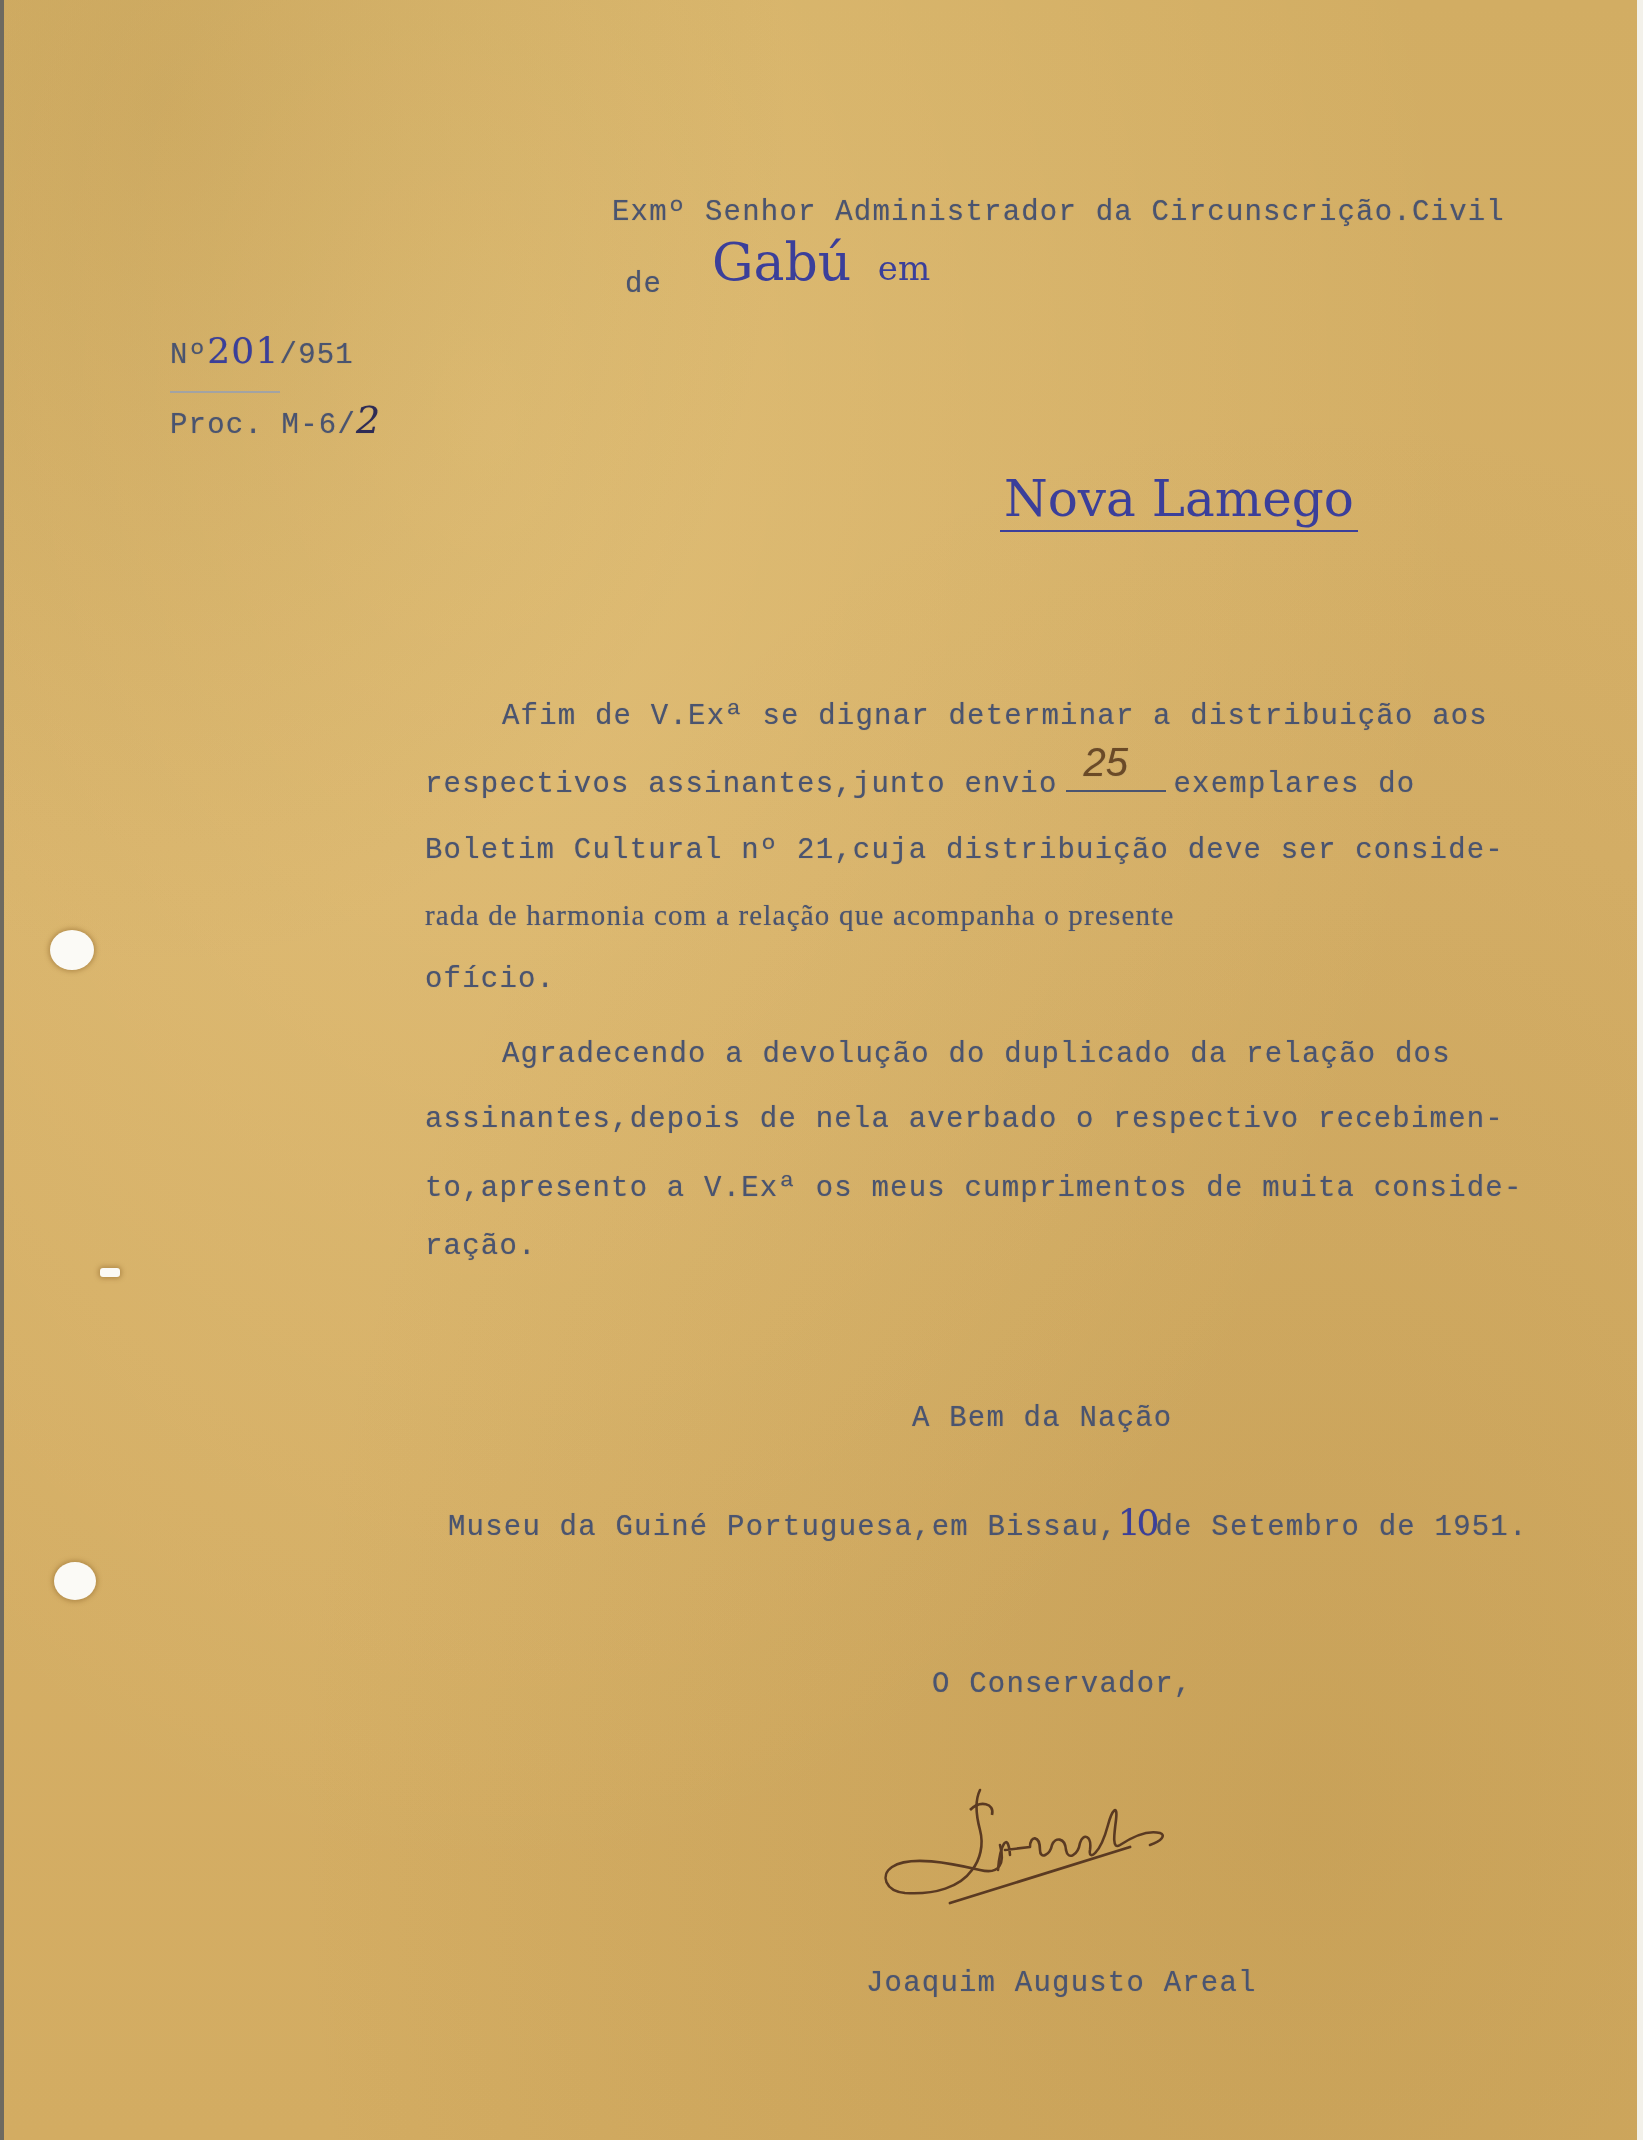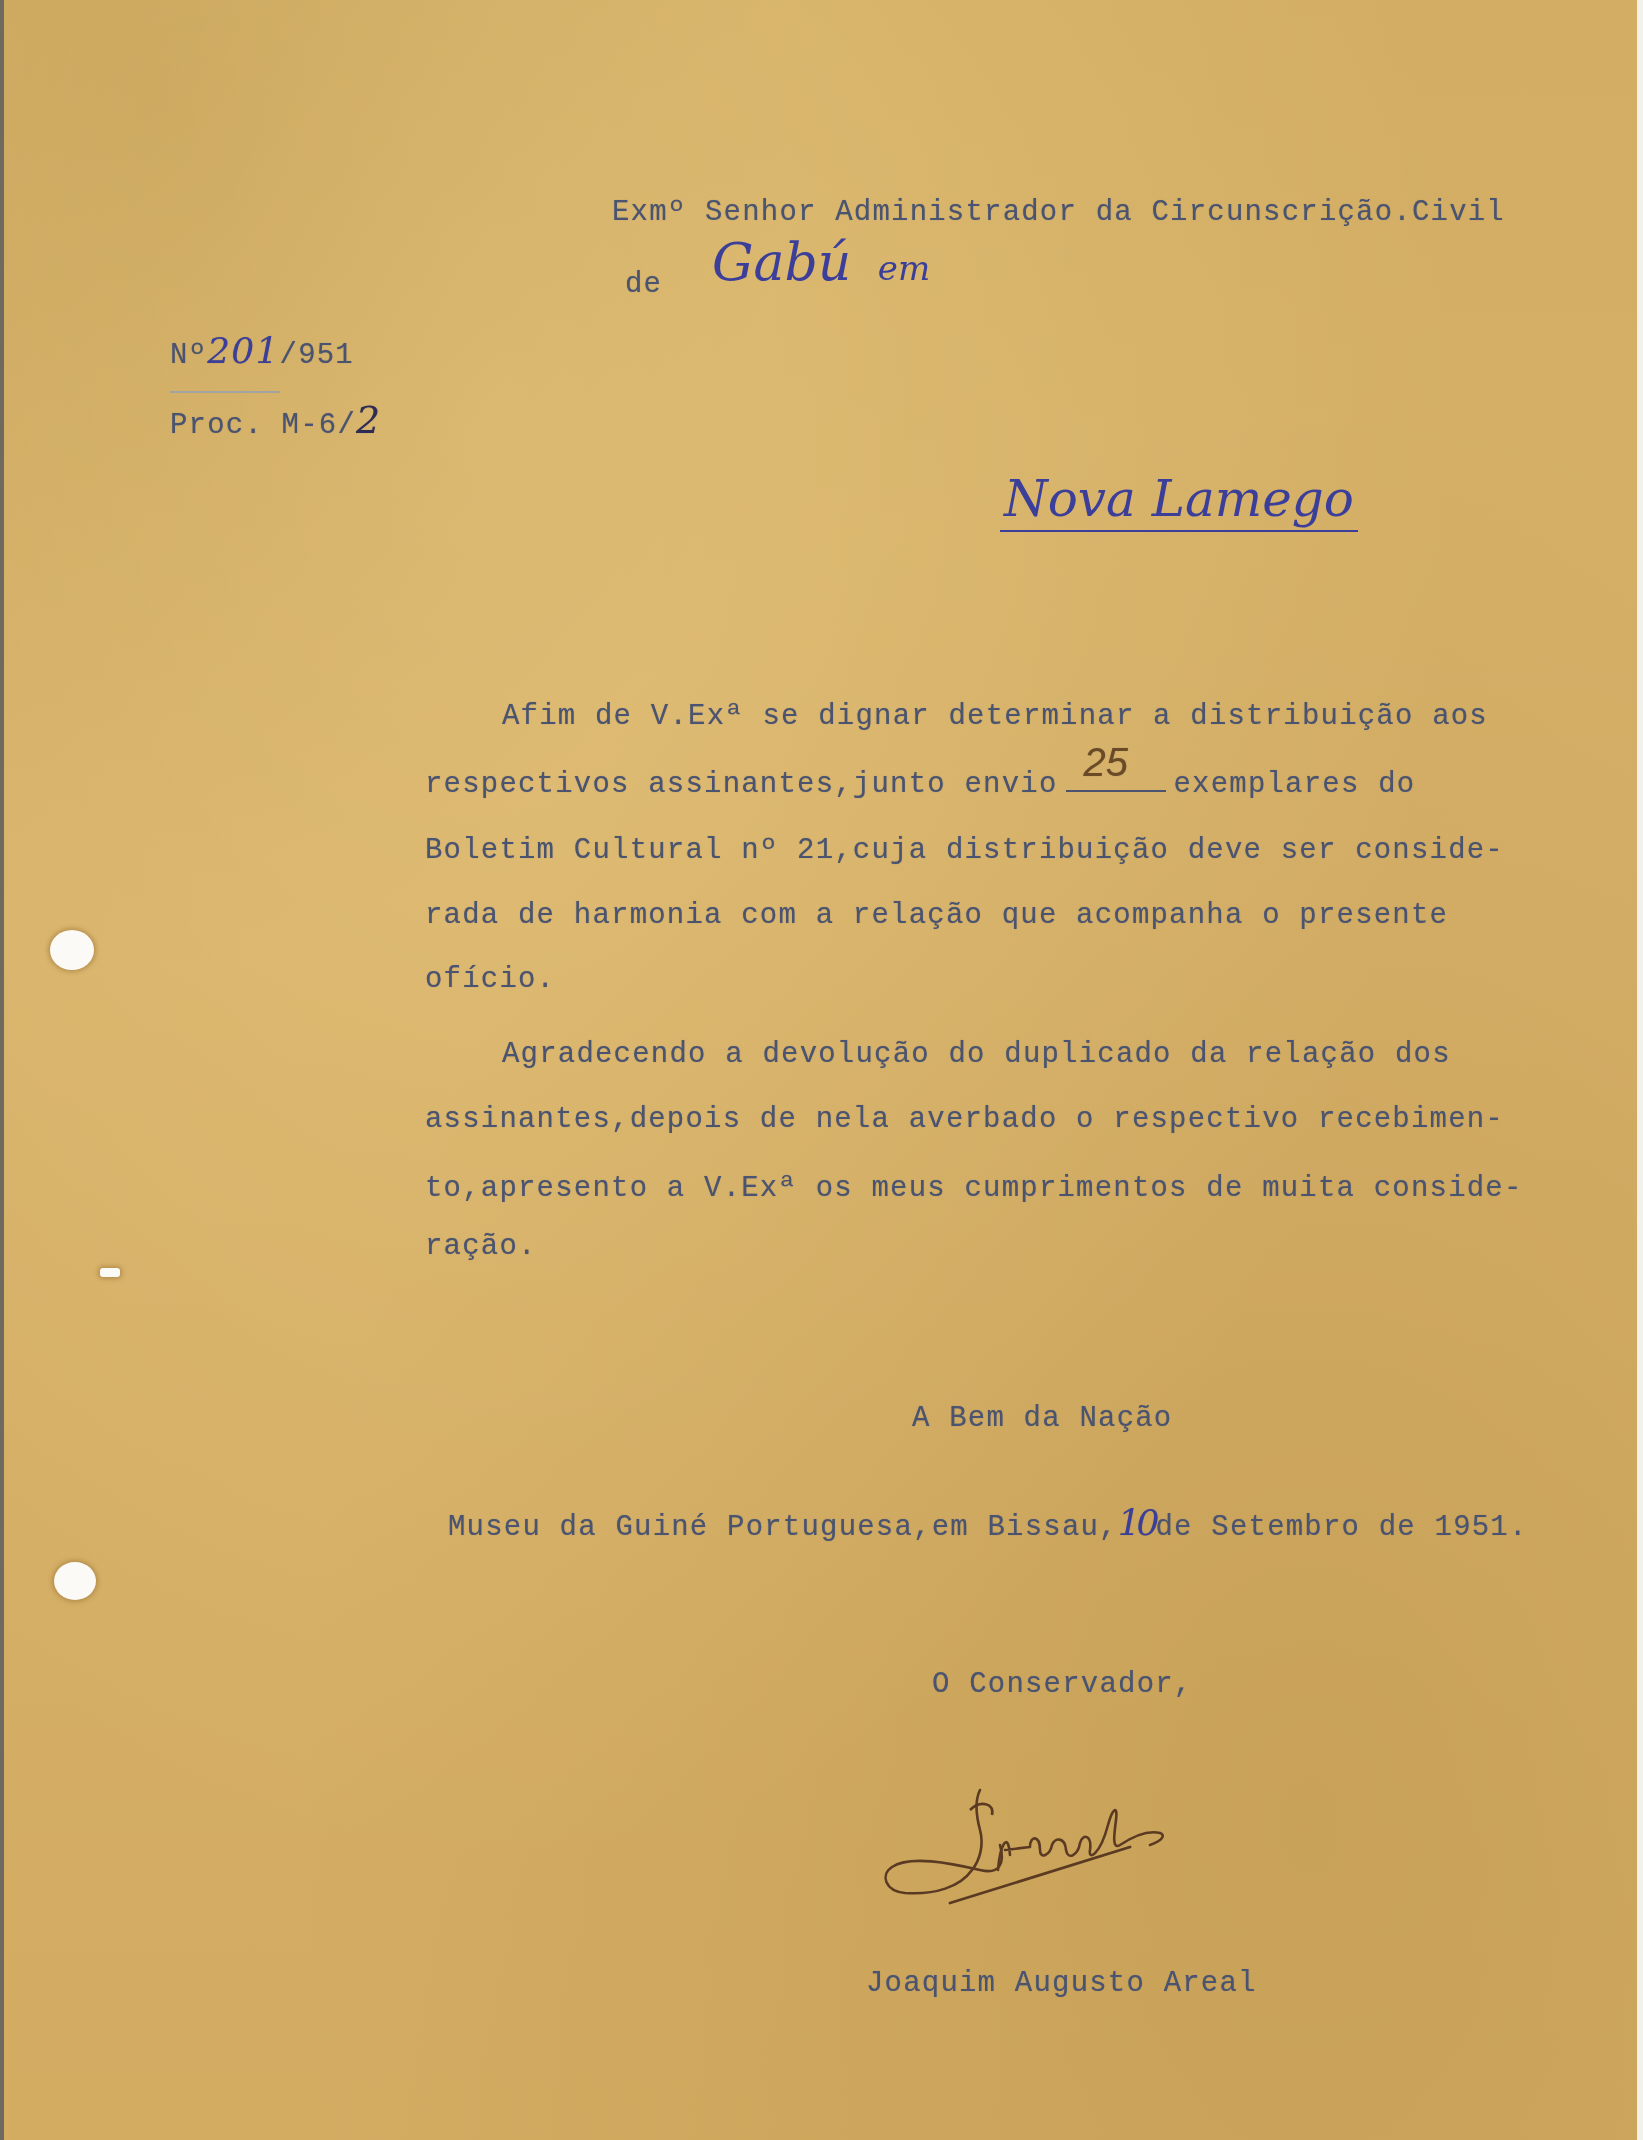--- a/index.html
+++ b/index.html
@@ -37,21 +37,20 @@
       font-family: "Liberation Mono", "DejaVu Sans Mono", monospace;
       color: #4a5470;
       font-size: 29px;
       letter-spacing: 1.2px;
       white-space: nowrap;
       text-shadow: 0 0 1px rgba(60,70,100,0.45);
     }
     .hand-blue {
       position: absolute;
       font-family: "DejaVu Serif", serif;
-      font-style: italic;
       color: #3b3f9a;
       white-space: nowrap;
     }
     .hand-brown {
       position: absolute;
       font-family: "DejaVu Serif", serif;
       font-style: italic;
       color: #6b4a26;
       white-space: nowrap;
     }
@@ -125,21 +124,21 @@
 
 <div class="typed" style="left:502px; top:700px;">
   <span>Afim de V.Exª se dignar determinar a distribuição aos</span>
 </div>
 <div class="typed" style="left:425px; top:768px;">
   <span>respectivos assinantes,junto envio</span><span class="blank"><span class="fill">25</span></span><span>exemplares do</span>
 </div>
 <div class="typed body-line" style="top:834px;">
   <span>Boletim Cultural nº 21,cuja distribuição deve ser conside-</span>
 </div>
-<div class="typed body-line" style="top:899px;">
+<div class="typed body-line" style="top:899px;font-family:Liberation Serif, serif;">
   <span>rada de harmonia com a relação que acompanha o presente</span>
 </div>
 <div class="typed body-line" style="top:963px;">
   <span>ofício.</span>
 </div>
 
 <div class="typed" style="left:502px; top:1038px;">
   <span>Agradecendo a devolução do duplicado da relação dos</span>
 </div>
 <div class="typed body-line" style="top:1103px;">

